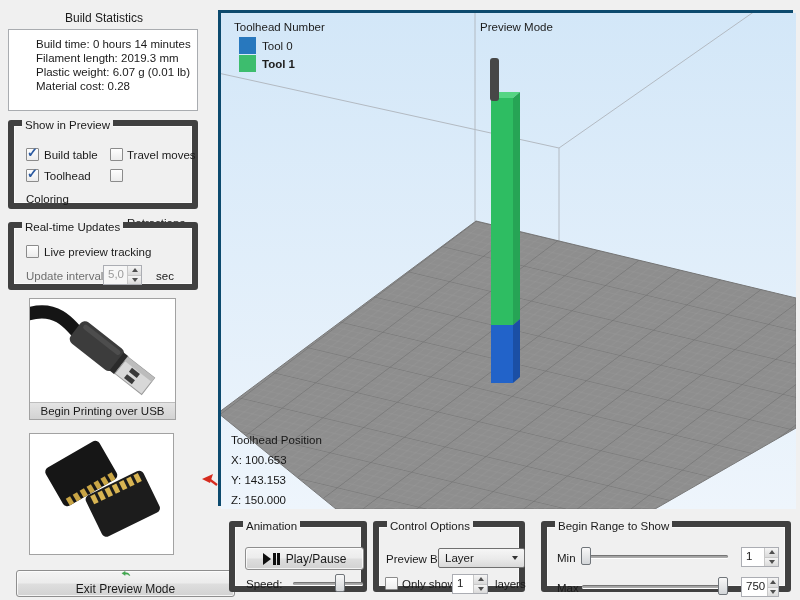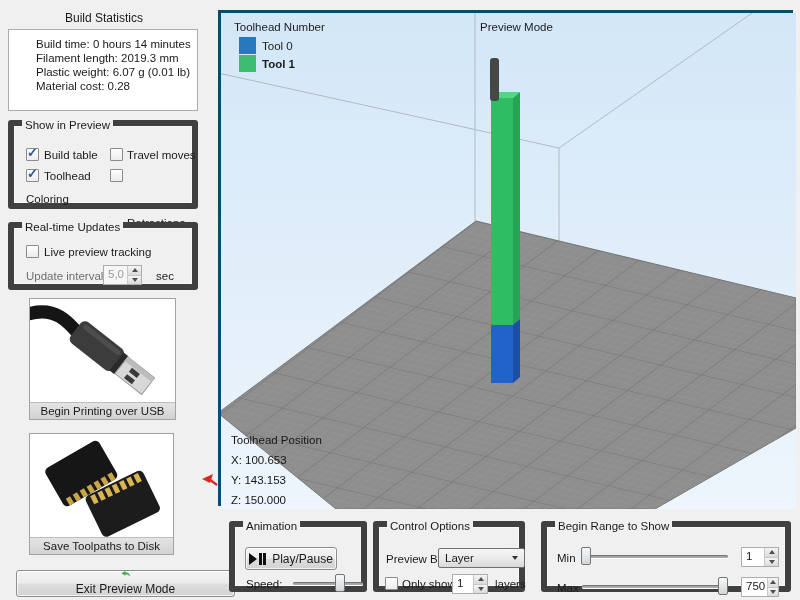--- a/index.html
+++ b/index.html
@@ -148,21 +148,20 @@
       <rect x="62" y="46" width="64" height="46" rx="5" fill="#1c1c1c"></rect>
       <rect x="68" y="48" width="5" height="9" fill="#d8b452"></rect>
       <rect x="76" y="48" width="5" height="9" fill="#d8b452"></rect>
       <rect x="84" y="48" width="5" height="9" fill="#d8b452"></rect>
       <rect x="92" y="48" width="5" height="9" fill="#d8b452"></rect>
       <rect x="100" y="48" width="5" height="9" fill="#d8b452"></rect>
       <rect x="108" y="48" width="5" height="9" fill="#d8b452"></rect>
       <rect x="116" y="48" width="5" height="9" fill="#d8b452"></rect>
     </g>
   </svg>
-  <div class="img-caption">Save Toolpaths to Disk</div>
 </div>
 
 <div class="win-btn" style="left:16px; top:570px; width:219px; height:27px;flex-direction:column;">
   <svg width="26" height="15" viewBox="0 0 26 15">
     <path d="M25 13.5 C22 6.5 16.5 4.5 10.5 4.5 L10.5 0.5 L0.5 7 L10.5 13.8 L10.5 9.5 C17 9.3 21 10.5 23.5 14.5 Z" fill="#41ab4f" stroke="#2f8a3d" stroke-width="0.8"></path>
   </svg>
   <span>Exit Preview Mode</span>
 </div>
 
 <div class="viewport">
@@ -217,21 +216,21 @@
   <div class="pos-line" style="left:10px; top:481px;">Z: 150.000</div>
 </div>
 
 <svg class="abs" style="left:202px; top:474px;" width="17" height="13" viewBox="0 0 17 13">
   <polygon points="0,5 11,0 8,9" fill="#d62b1e"></polygon>
   <line x1="7" y1="5" x2="15" y2="11" stroke="#d62b1e" stroke-width="2.2"></line>
 </svg>
 
 <div class="groupbox" style="left:229px; top:521px; width:138px; height:71px;">
   <span class="group-label">Animation</span>
-  <div class="win-btn" style="left:10px; top:20px; width:92px; height:23px;">
+  <div class="win-btn" style="left:10px; top:20px; width:119px; height:23px;">
     <svg width="17" height="12" viewBox="0 0 17 12">
       <polygon points="0,0 8,6 0,12" fill="#0e0e0e"></polygon>
       <rect x="10" y="0" width="3" height="12" fill="#0e0e0e"></rect>
       <rect x="14" y="0" width="3" height="12" fill="#0e0e0e"></rect>
     </svg>
     <span>Play/Pause</span>
   </div>
   <span class="panel-text" style="left:11px; top:51px;">Speed:</span>
   <div class="slider" style="left:56px; top:47px; width:74px;">
     <div class="track"></div>

